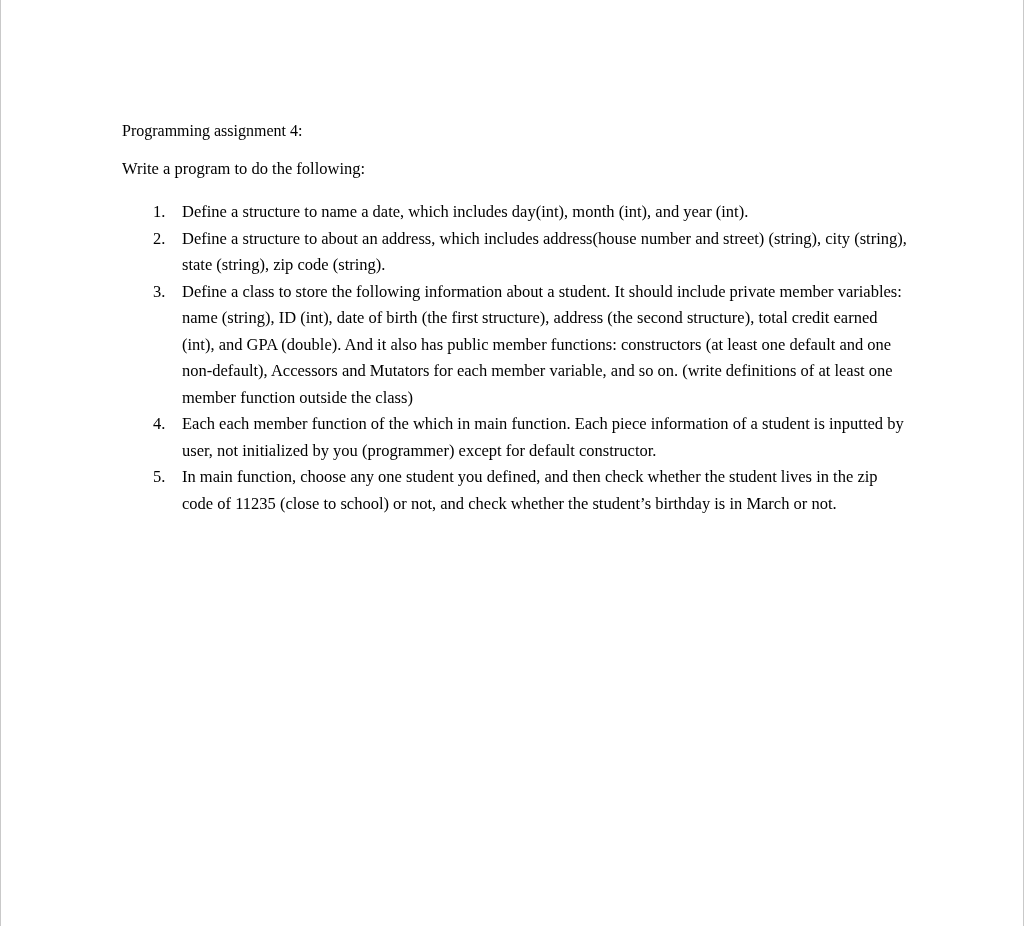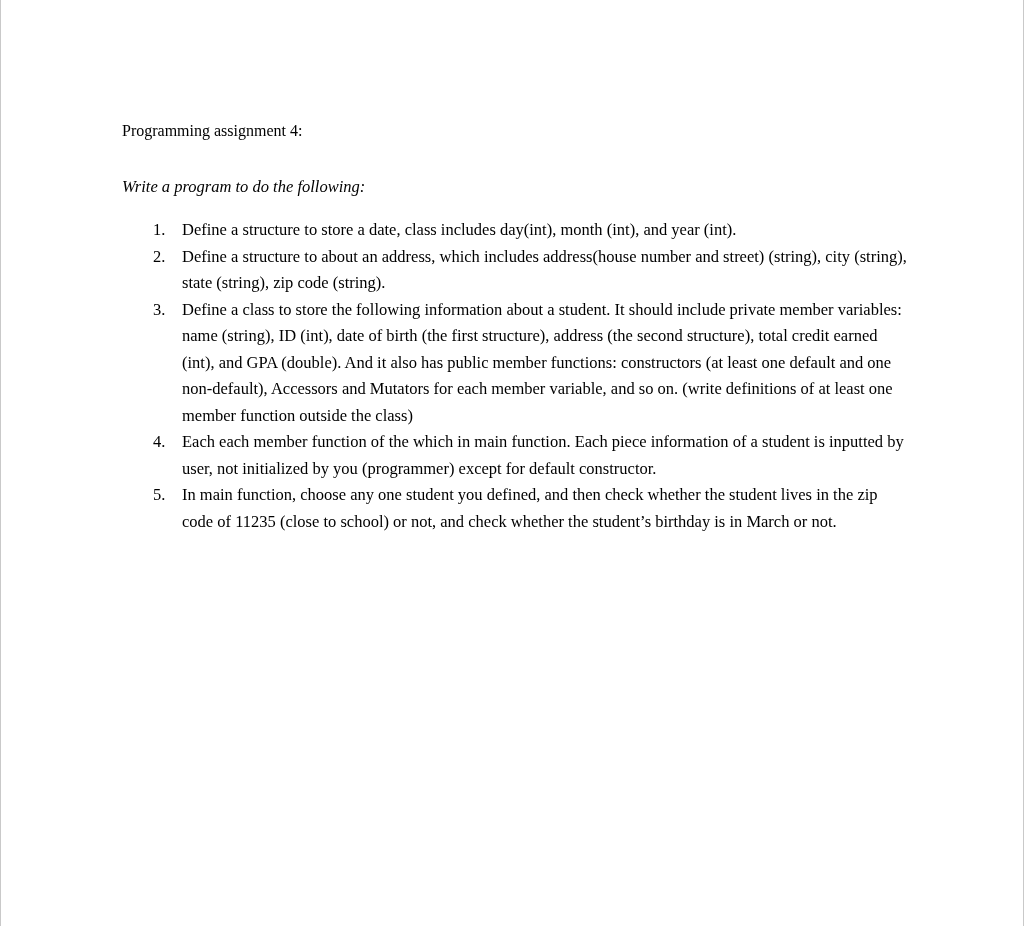--- a/index.html
+++ b/index.html
@@ -22,22 +22,21 @@
     font-size: 16.5px;
     line-height: 26.5px;
   }
   .title {
     margin: 0;
     font-size: 16px;
     font-weight: normal;
     line-height: 26.5px;
   }
   .intro {
-    margin: 29px 0 0 0;
-    font-style: italic;
+    margin: 11px 0 0 0;
   }
   ol.assignment-list {
     list-style: none;
     margin: 17px 0 0 0;
     padding: 0;
   }
   ol.assignment-list li {
     position: relative;
     padding-left: 60px;
     width: 726px;
@@ -51,19 +50,19 @@
     font-weight: normal;
   }
 </style>
 </head>
 <body>
 
 <div class="page">
   <p class="title">Programming assignment 4:</p>
   <p class="intro">Write a program to do the following:</p>
   <ol class="assignment-list" id="assignment-list">
-      <li><span class="num">1.</span><span class="body"><span>Define a structure to store a date, class includes day(int), month (int), and year (int).</span></span></li>
+      <li><span class="num">1.</span><span class="body"><span>Define a structure to name a date, which includes day(int), month (int), and year (int).</span></span></li>
       <li><span class="num">2.</span><span class="body"><span>Define a structure to about an address, which includes address(house number and street) (string), city (string), state (string), zip code (string).</span></span></li>
       <li><span class="num">3.</span><span class="body"><span>Define a class to store the following information about a student. It should include private member variables: name (string), ID (int), date of birth (the first structure), address (the second structure), total credit earned (int), and GPA (double). And it also has public member functions: constructors (at least one default and one non-default), Accessors and Mutators for each member variable, and so on. (write definitions of at least one member function outside the class)</span></span></li>
       <li><span class="num">4.</span><span class="body"><span>Each </span><b>each</b><span> member function of the which in main function. Each piece information of a student is inputted by user, not initialized by you (programmer) except for default constructor.</span></span></li>
       <li><span class="num">5.</span><span class="body"><span>In main function, choose any one student you defined, and then check whether the student lives in the zip code of 11235 (close to school) or not, and check whether the student’s birthday is in March or not.</span></span></li>
     </ol>
 </div>
 
 </body></html>

